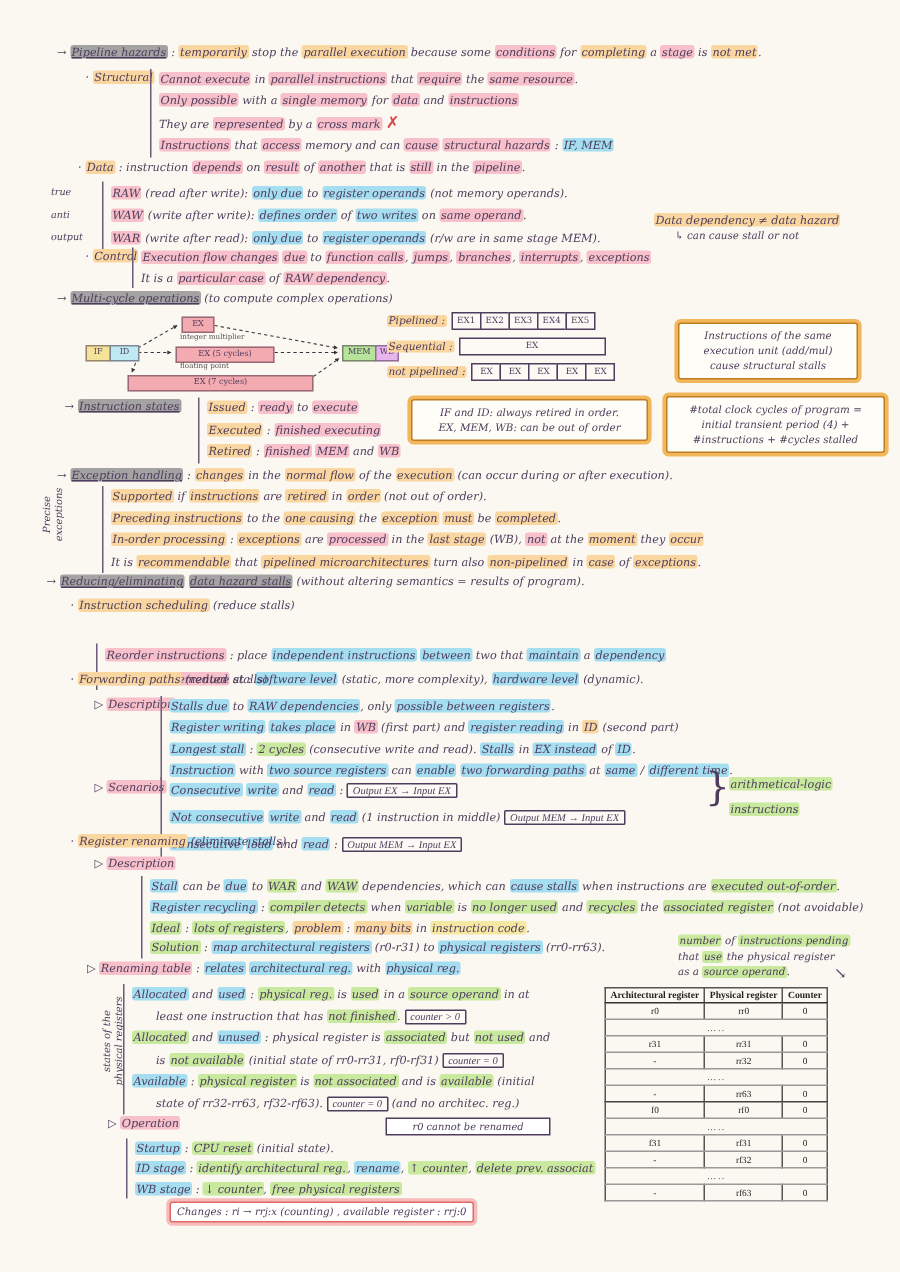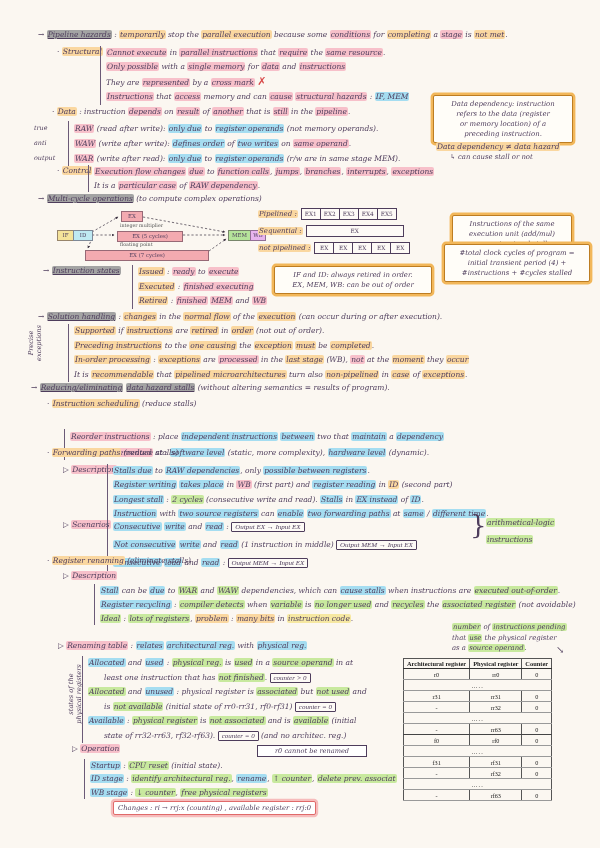--- a/index.html
+++ b/index.html
@@ -76,26 +76,20 @@
     <div><span class="hl-pink">WAW</span><span> (write after write): </span><span class="hl-blue">defines order</span><span> of </span><span class="hl-blue">two writes</span><span> on </span><span class="hl-pink">same operand</span><span>.</span></div>
     <div><span class="hl-pink">WAR</span><span> (write after read): </span><span class="hl-blue">only due</span><span> to </span><span class="hl-blue">register operands</span><span> (r/w are in same stage MEM).</span></div>
   </div>
 
   <div class="abs nw" style="left:57px;top:166px"><span>· </span><span class="hl-orange">Control</span></div>
   <div class="abs lines bar" style="left:88px;top:165px;line-height:13.5px">
     <div><span class="hl-pink">Execution flow changes</span><span> </span><span class="hl-pink">due</span><span> to </span><span class="hl-pink">function calls</span><span>, </span><span class="hl-pink">jumps</span><span>, </span><span class="hl-pink">branches</span><span>, </span><span class="hl-pink">interrupts</span><span>, </span><span class="hl-pink">exceptions</span></div>
     <div><span>It is a </span><span class="hl-pink">particular case</span><span> of </span><span class="hl-pink">RAW dependency</span><span>.</span></div>
   </div>
 
-  <div class="abs obox" style="left:433px;top:95px;width:134px">
-      <div>Data dependency: instruction</div>
-      <div>refers to the data (register</div>
-      <div>or memory location) of a</div>
-      <div>preceding instruction.</div>
-    </div>
   <div class="abs nw" style="left:436px;top:142px"><span class="hl-orange">Data dependency ≠ data hazard</span></div>
   <div class="abs nw" style="left:450px;top:153px;font-size:6.9px"><span>↳ can cause stall or not</span></div>
 
   <div class="abs nw" style="left:38px;top:194px"><span>→ </span><span class="hl-violet">Multi-cycle operations</span><span> (to compute complex operations)</span></div>
 
   <div id="diagram" class="abs" style="left:48px;top:206px;width:215px;height:54px">
     <svg class="abs" style="left:0;top:0" width="215" height="54" viewBox="0 0 215 54">
       <defs>
         <marker id="ah" markerWidth="5" markerHeight="5" refX="3.5" refY="2" orient="auto">
           <path d="M0,0 L4,2 L0,4 z" fill="#3a3040"></path>
@@ -136,27 +130,27 @@
   <div class="abs nw" style="left:43px;top:266px"><span>→ </span><span class="hl-violet">Instruction states</span></div>
   <div class="abs lines bar" style="left:132px;top:265px;line-height:14.5px">
     <div><span class="hl-orange">Issued</span><span> : </span><span class="hl-pink">ready</span><span> to </span><span class="hl-pink">execute</span></div>
     <div><span class="hl-orange">Executed</span><span> : </span><span class="hl-pink">finished executing</span></div>
     <div><span class="hl-orange">Retired</span><span> : </span><span class="hl-pink">finished</span><span> </span><span class="hl-pink">MEM</span><span> and </span><span class="hl-pink">WB</span></div>
   </div>
   <div class="abs obox" style="left:274px;top:266px;width:152px">
       <div>IF and ID: always retired in order.</div>
       <div>EX, MEM, WB: can be out of order</div>
     </div>
-  <div class="abs obox" style="left:444px;top:244px;width:140px">
+  <div class="abs obox" style="left:444px;top:264px;width:140px">
       <div>#total clock cycles of program =</div>
       <div>initial transient period (4) +</div>
       <div>#instructions + #cycles stalled</div>
     </div>
 
-  <div class="abs nw" style="left:38px;top:312px"><span>→ </span><span class="hl-violet">Solution handling</span><span> : </span><span class="hl-orange">changes</span><span> in the </span><span class="hl-orange">normal flow</span><span> of the </span><span class="hl-orange">execution</span><span> (can occur during or after execution).</span></div>
+  <div class="abs nw" style="left:38px;top:312px"><span>→ </span><span class="hl-violet">Exception handling</span><span> : </span><span class="hl-orange">changes</span><span> in the </span><span class="hl-orange">normal flow</span><span> of the </span><span class="hl-orange">execution</span><span> (can occur during or after execution).</span></div>
   <div class="abs rot lines" style="left:6px;top:335px;width:58px">
       <div>Precise</div>
       <div>exceptions</div>
     </div>
   <div class="abs lines bar" style="left:68px;top:324px;line-height:14.6px">
     <div><span class="hl-orange">Supported</span><span> if </span><span class="hl-orange">instructions</span><span> are </span><span class="hl-orange">retired</span><span> in </span><span class="hl-orange">order</span><span> (not out of order).</span></div>
     <div><span class="hl-orange">Preceding instructions</span><span> to the </span><span class="hl-orange">one causing</span><span> the </span><span class="hl-orange">exception</span><span> </span><span class="hl-orange">must</span><span> be </span><span class="hl-orange">completed</span><span>.</span></div>
     <div><span class="hl-orange">In-order processing</span><span> : </span><span class="hl-orange">exceptions</span><span> are </span><span class="hl-pink">processed</span><span> in the </span><span class="hl-orange">last stage</span><span> (WB), </span><span class="hl-pink">not</span><span> at the </span><span class="hl-orange">moment</span><span> they </span><span class="hl-orange">occur</span></div>
     <div><span>It is </span><span class="hl-orange">recommendable</span><span> that </span><span class="hl-orange">pipelined microarchitectures</span><span> turn also </span><span class="hl-orange">non-pipelined</span><span> in </span><span class="hl-orange">case</span><span> of </span><span class="hl-orange">exceptions</span><span>.</span></div>
   </div>
@@ -189,20 +183,21 @@
     <div><span class="hl-green">arithmetical-logic</span></div>
     <div><span class="hl-green">instructions</span></div>
   </div>
 
   <div class="abs nw" style="left:47px;top:556px"><span>· </span><span class="hl-orange">Register renaming</span><span> (eliminate stalls)</span></div>
   <div class="abs nw" style="left:63px;top:571px"><span>▷ </span><span class="hl-pink">Description</span></div>
   <div class="abs lines bar" style="left:94px;top:584px;line-height:13.8px">
     <div><span class="hl-blue">Stall</span><span> can be </span><span class="hl-blue">due</span><span> to </span><span class="hl-green">WAR</span><span> and </span><span class="hl-green">WAW</span><span> dependencies, which can </span><span class="hl-blue">cause stalls</span><span> when instructions are </span><span class="hl-green">executed out-of-order</span><span>.</span></div>
     <div><span class="hl-blue">Register recycling</span><span> : </span><span class="hl-green">compiler detects</span><span> when </span><span class="hl-green">variable</span><span> is </span><span class="hl-green">no longer used</span><span> and </span><span class="hl-green">recycles</span><span> the </span><span class="hl-green">associated register</span><span> (not avoidable)</span></div>
     <div><span class="hl-green">Ideal</span><span> : </span><span class="hl-green">lots of registers</span><span>, </span><span class="hl-orange">problem</span><span> : </span><span class="hl-orange">many bits</span><span> in </span><span class="hl-yellow">instruction code</span><span>.</span></div>
+    <div><span class="hl-green">Solution</span><span> : </span><span class="hl-blue">map architectural registers</span><span> (r0-r31) to </span><span class="hl-blue">physical registers</span><span> (rr0-rr63).</span></div>
   </div>
 
   <div class="abs lines" style="left:452px;top:622px;line-height:10.6px;font-size:6.9px">
     <div><span class="hl-green">number</span><span> of </span><span class="hl-green">instructions pending</span></div>
     <div><span>that </span><span class="hl-green">use</span><span> the physical register</span></div>
     <div><span>as a </span><span class="hl-green">source operand</span><span>.</span></div>
   </div>
   <div class="abs" style="left:556px;top:644px;font-size:10px">↘</div>
 
   <div class="abs nw" style="left:58px;top:641px"><span>▷ </span><span class="hl-pink">Renaming table</span><span> : </span><span class="hl-blue">relates</span><span> </span><span class="hl-blue">architectural reg.</span><span> with </span><span class="hl-blue">physical reg.</span></div>

